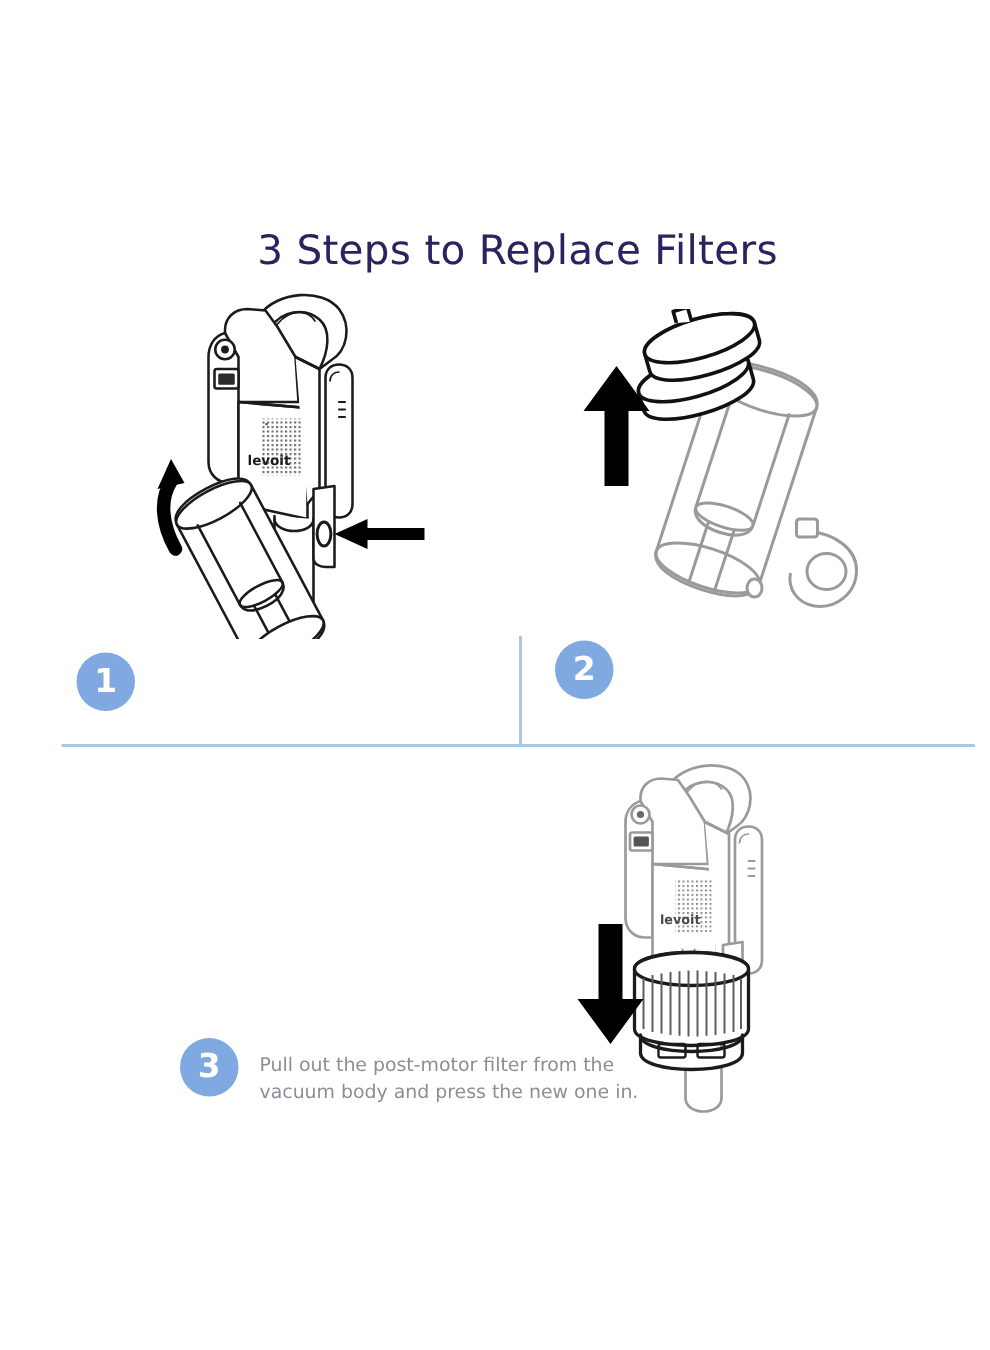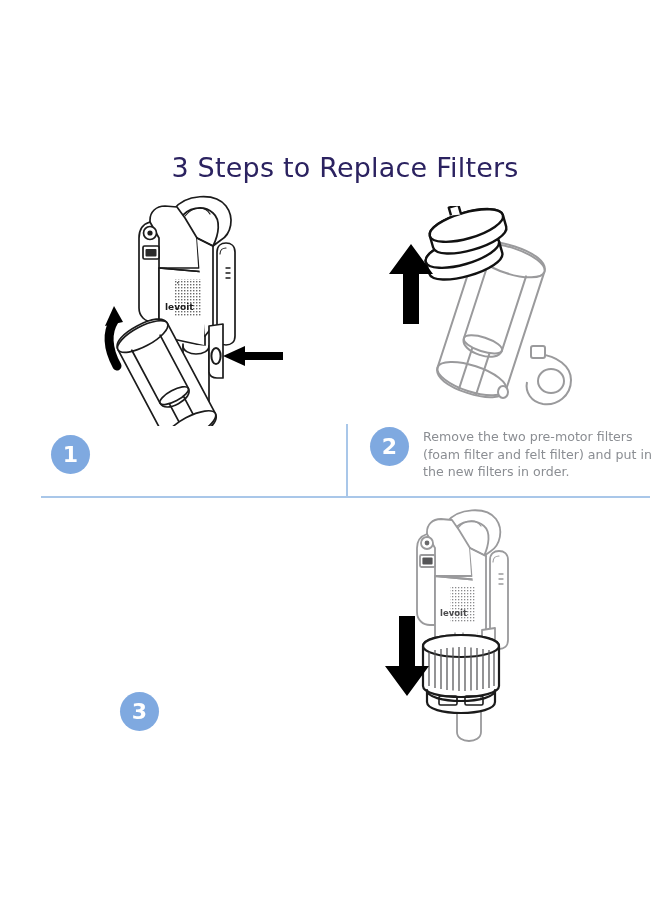--- a/index.html
+++ b/index.html
@@ -319,22 +319,21 @@
 
   <div class="divider-v"></div>
   <div class="divider-h"></div>
 
   <div class="step-caption" id="step1-caption">
     <div class="step-badge">1</div>
   </div>
 
   <div class="step-caption" id="step2-caption">
     <div class="step-badge">2</div>
-    <div class="step-text">Remove the two pre-motor filters
-(foam filter and felt filter) and put in
-the new filters in order.</div>
   </div>
 
   <div class="step-caption" id="step3-caption">
     <div class="step-badge">3</div>
+    <div class="step-text">Pull out the post-motor filter from the
+vacuum body and press the new one in.</div>
   </div>
 
 </div>
 
 </body></html>

